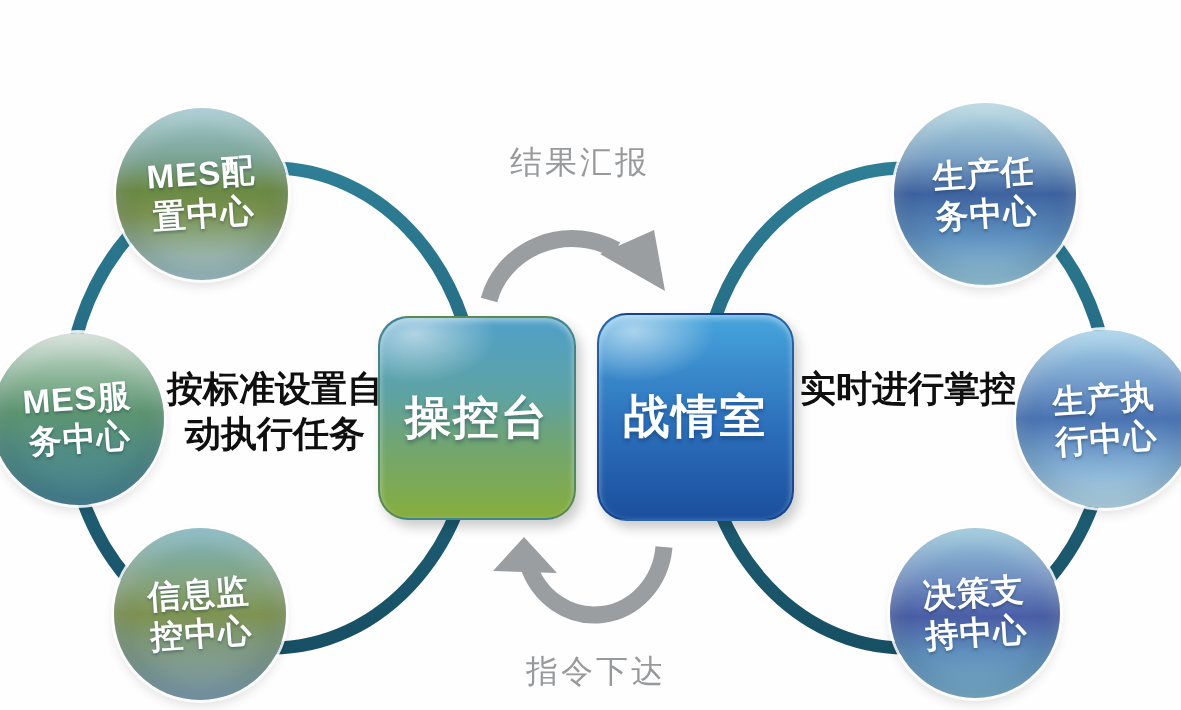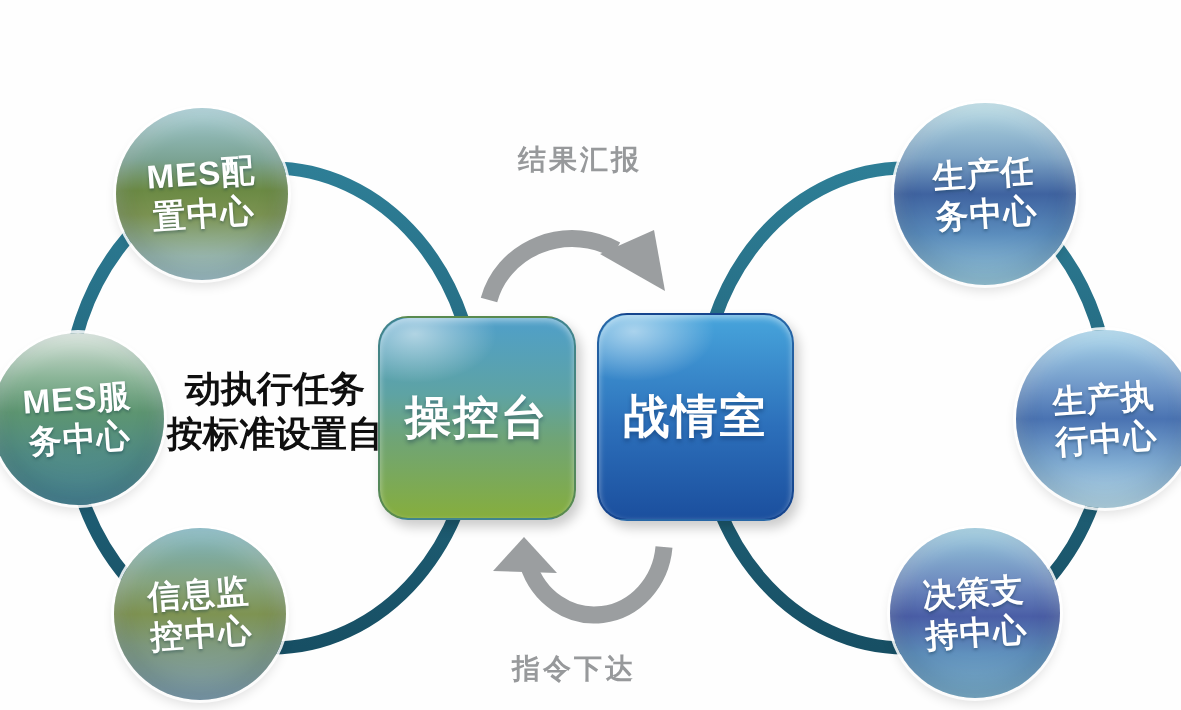--- a/index.html
+++ b/index.html
@@ -55,25 +55,25 @@
   }
 
   
   .caption{
     position:absolute;color:#0f0f0f;font-weight:bold;font-size:36px;line-height:45px;
     text-align:center;white-space:nowrap;letter-spacing:0px;
   }
   .caption--left{left:160px;top:366px;width:230px;}
   .caption--right{left:792px;top:366px;width:232px;}
   .flow-label{
-    position:absolute;color:#97999b;font-weight:bold;font-size:28px;letter-spacing:3px;
+    position:absolute;color:#97999b;font-weight:normal;font-size:32px;letter-spacing:3px;
     text-align:center;white-space:nowrap;
   }
   .flow-label--top{left:468px;top:141px;width:224px;}
-  .flow-label--bottom{left:462px;top:650px;width:224px;}
+  .flow-label--bottom{left:484px;top:650px;width:224px;}
 </style>
 </head>
 <body>
 
 <div class="stage">
 
   <svg class="layer" width="1181" height="710" viewBox="0 0 1181 710">
     <defs>
       <linearGradient id="ringGrad" gradientUnits="userSpaceOnUse" x1="0" y1="168" x2="0" y2="648">
         <stop offset="0" stop-color="#2e7e96"></stop>
@@ -133,22 +133,23 @@
     </div>
   </div>
   <div class="node node--decision">
     <div class="node-label">
       <span>决策支</span>
       <span>持中心</span>
     </div>
   </div>
 
   <div class="caption caption--left">
+    <div>按标准设置自</div>
     <div>动执行任务</div>
-    <div>按标准设置自</div>
   </div>
   <div class="caption caption--right">
+    <div>实时进行掌控</div>
   </div>
 
   <div class="flow-label flow-label--top">结果汇报</div>
   <div class="flow-label flow-label--bottom">指令下达</div>
 
 </div>
 
 </body></html>

